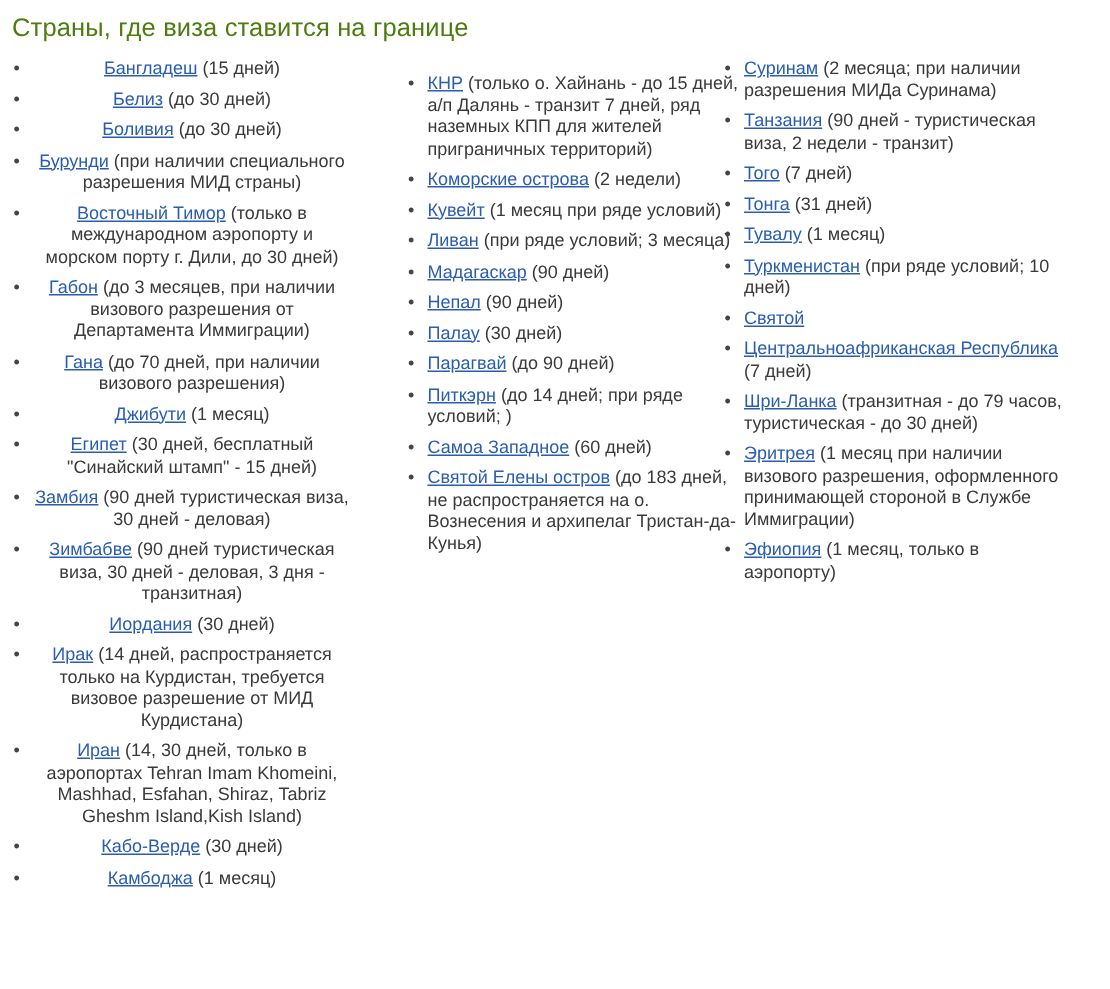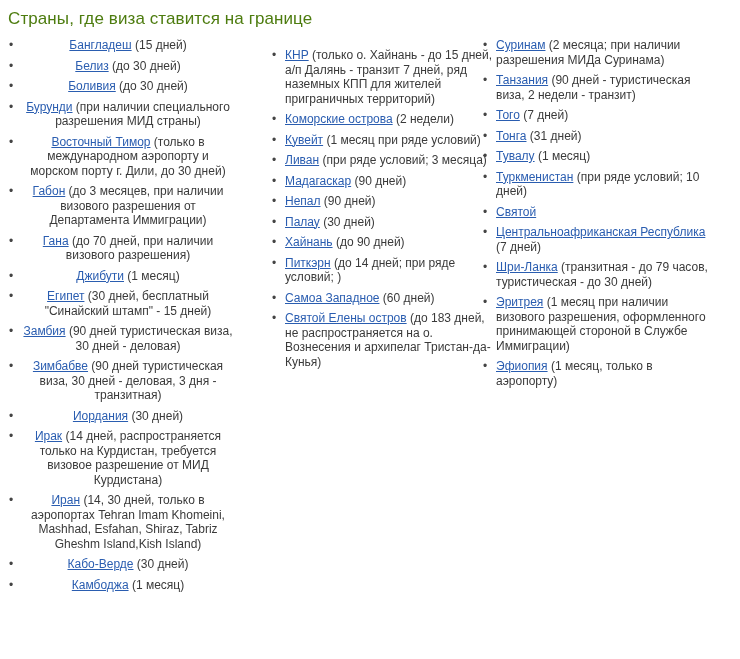--- a/index.html
+++ b/index.html
@@ -97,21 +97,21 @@
   </div>
   <div class="col col-2">
     <ul class="country-list">
         <li><a class="country-link" href="#">КНР</a><span class="note"> (только о. Хайнань - до 15 дней, а/п Далянь - транзит 7 дней, ряд наземных КПП для жителей приграничных территорий)</span></li>
         <li><a class="country-link" href="#">Коморские острова</a><span class="note"> (2 недели)</span></li>
         <li><a class="country-link" href="#">Кувейт</a><span class="note"> (1 месяц при ряде условий)</span></li>
         <li><a class="country-link" href="#">Ливан</a><span class="note"> (при ряде условий; 3 месяца)</span></li>
         <li><a class="country-link" href="#">Мадагаскар</a><span class="note"> (90 дней)</span></li>
         <li><a class="country-link" href="#">Непал</a><span class="note"> (90 дней)</span></li>
         <li><a class="country-link" href="#">Палау</a><span class="note"> (30 дней)</span></li>
-        <li><a class="country-link" href="#">Хайнань</a><span class="note"> (до 90 дней)</span></li>
+        <li><a class="country-link" href="#">Парагвай</a><span class="note"> (до 90 дней)</span></li>
         <li><a class="country-link" href="#">Питкэрн</a><span class="note"> (до 14 дней; при ряде условий; )</span></li>
         <li><a class="country-link" href="#">Самоа Западное</a><span class="note"> (60 дней)</span></li>
         <li><a class="country-link" href="#">Святой Елены остров</a><span class="note"> (до 183 дней, не распространяется на о. Вознесения и архипелаг Тристан-да-Кунья)</span></li>
       </ul>
   </div>
   <div class="col col-3">
     <ul class="country-list">
         <li><a class="country-link" href="#">Суринам</a><span class="note"> (2 месяца; при наличии разрешения МИДа Суринама)</span></li>
         <li><a class="country-link" href="#">Танзания</a><span class="note"> (90 дней - туристическая виза, 2 недели - транзит)</span></li>
         <li><a class="country-link" href="#">Того</a><span class="note"> (7 дней)</span></li>

